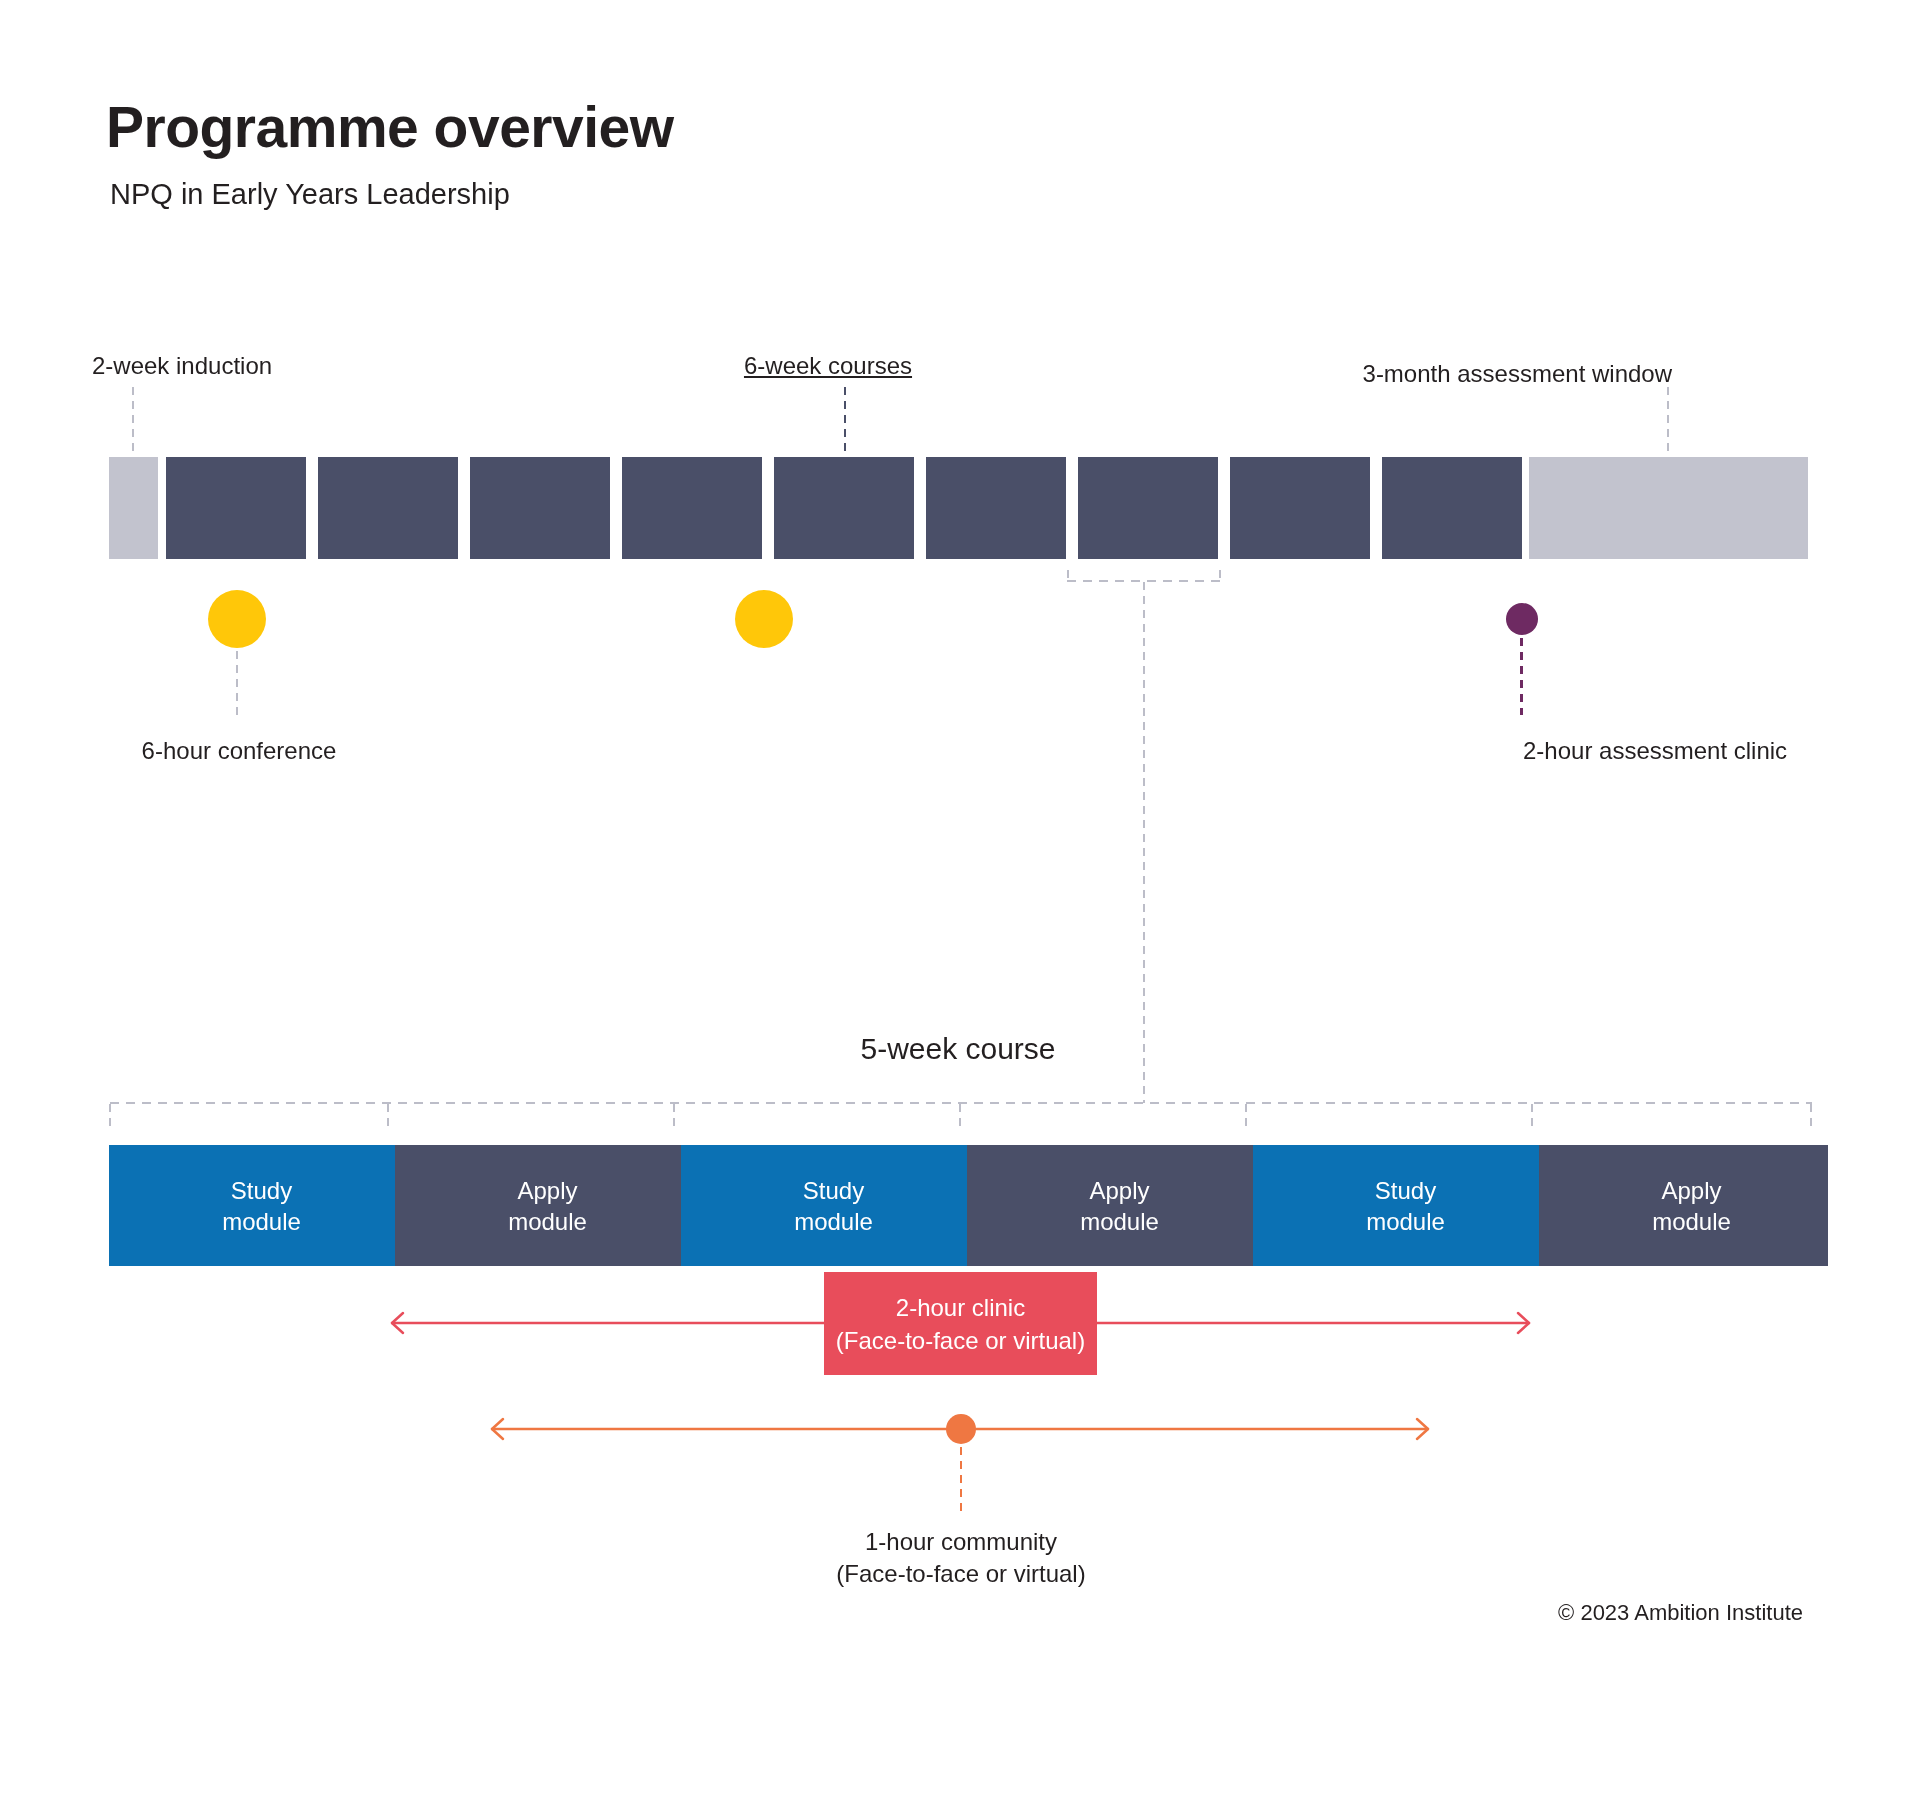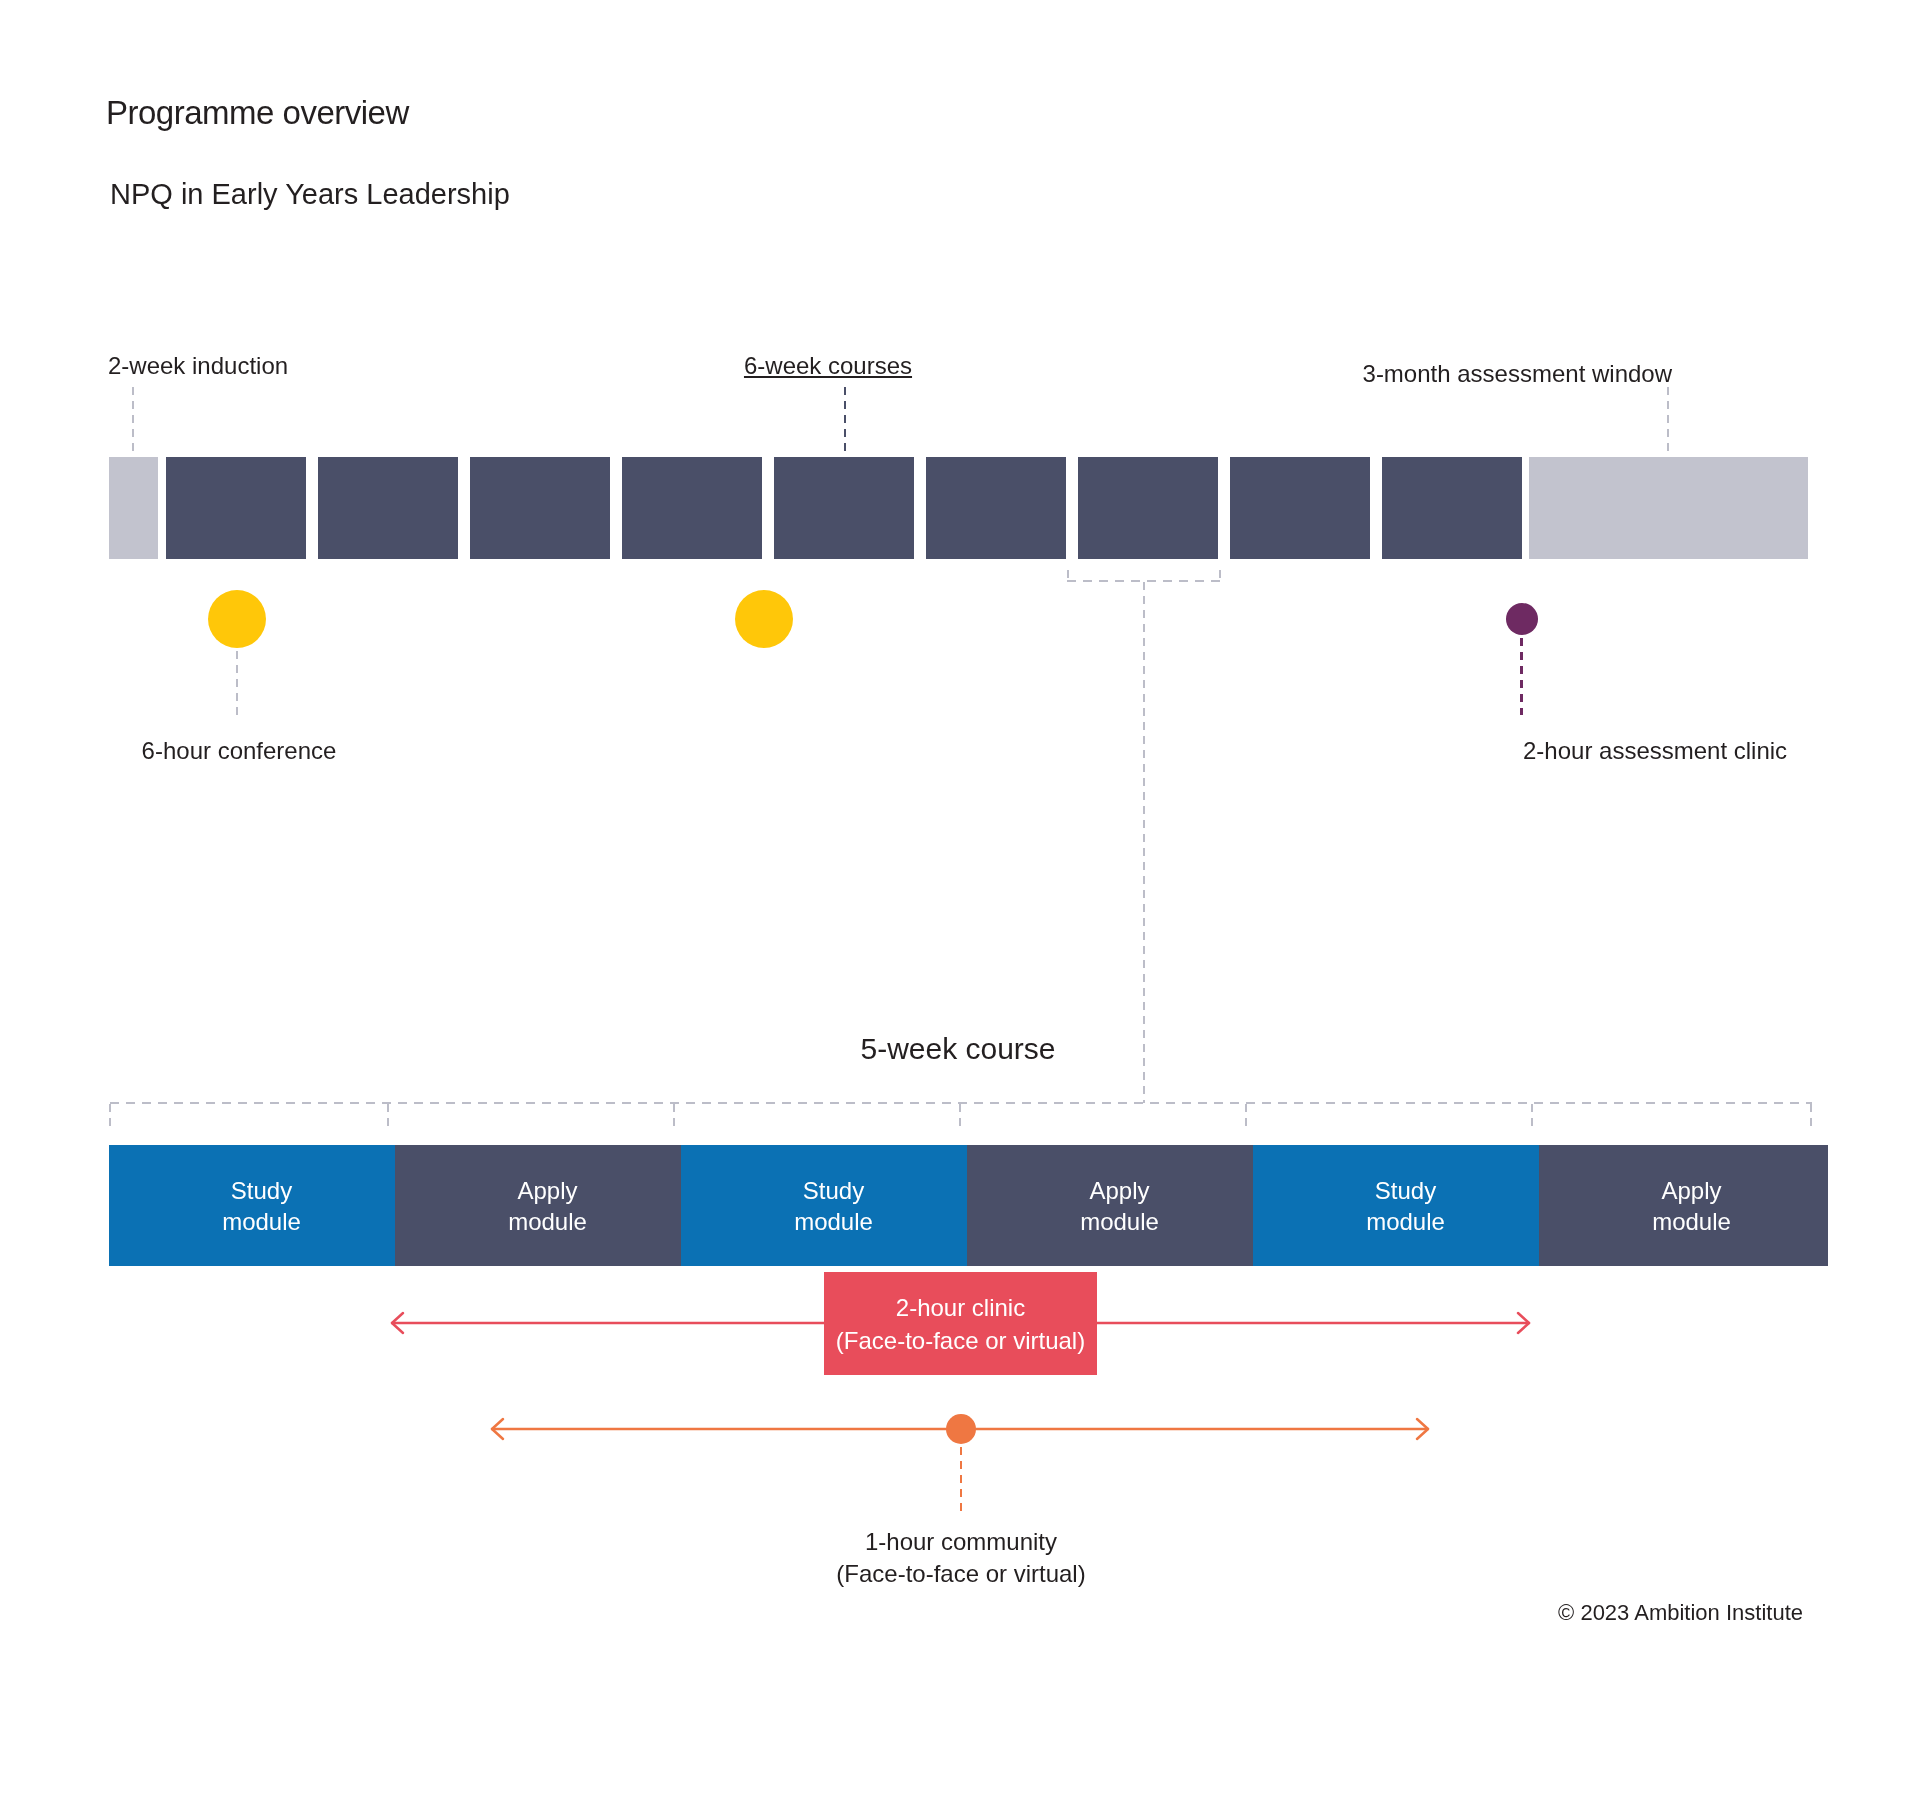--- a/index.html
+++ b/index.html
@@ -5,26 +5,26 @@
   html,body { margin:0; padding:0; background:#ffffff; }
   body {
     width:1920px; height:1800px;
     font-family:"Liberation Sans", sans-serif;
     color:#231F20;
   }
   .canvas { position:relative; width:1920px; height:1800px; background:#ffffff; overflow:hidden; }
   .abs { position:absolute; }
 
   
-  .title { left:106px; top:94px; font-size:33px; font-weight:400; letter-spacing:-0.5px;text-align:right; }
+  .title { left:106px; top:94px; font-size:57px; font-weight:700; letter-spacing:-0.5px;text-align:right; }
   .subtitle { left:110px; top:178px; font-size:29px; }
 
   
   .lbl { font-size:24px; white-space:nowrap; }
-  .lbl-induction { left:108px; top:352px; }
+  .lbl-induction { left:92px; top:352px; }
   .lbl-courses { left:828px; top:352px; transform:translateX(-50%);text-decoration:underline; }
   .lbl-assessment { left:1672px; top:360px; transform:translateX(-100%); }
   .lbl-conference { left:239px; top:737px; transform:translateX(-50%); }
   .lbl-assess-clinic { left:1523px; top:737px; }
 
   
   .vdash { width:2px; background-image:repeating-linear-gradient(to bottom, var(--dc,#BCBDC8) 0 8px, transparent 8px 14px); }
   .conn-induction { left:132px; top:387px; height:69px; }
   .conn-courses { left:844px; top:387px; height:69px; --dc:#4A4F68; }
   .conn-assessment { left:1667px; top:387px; height:69px; }

